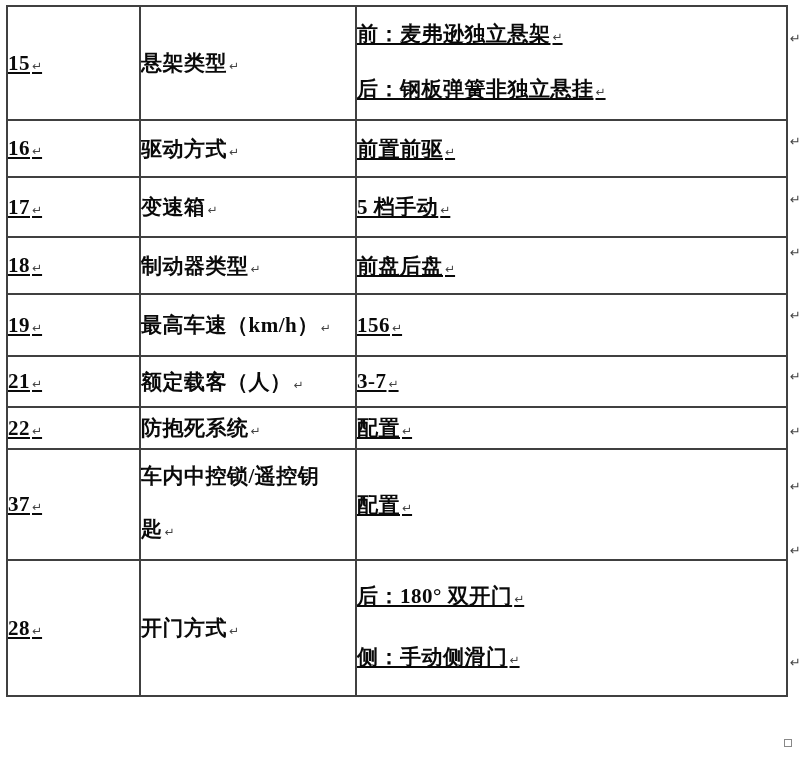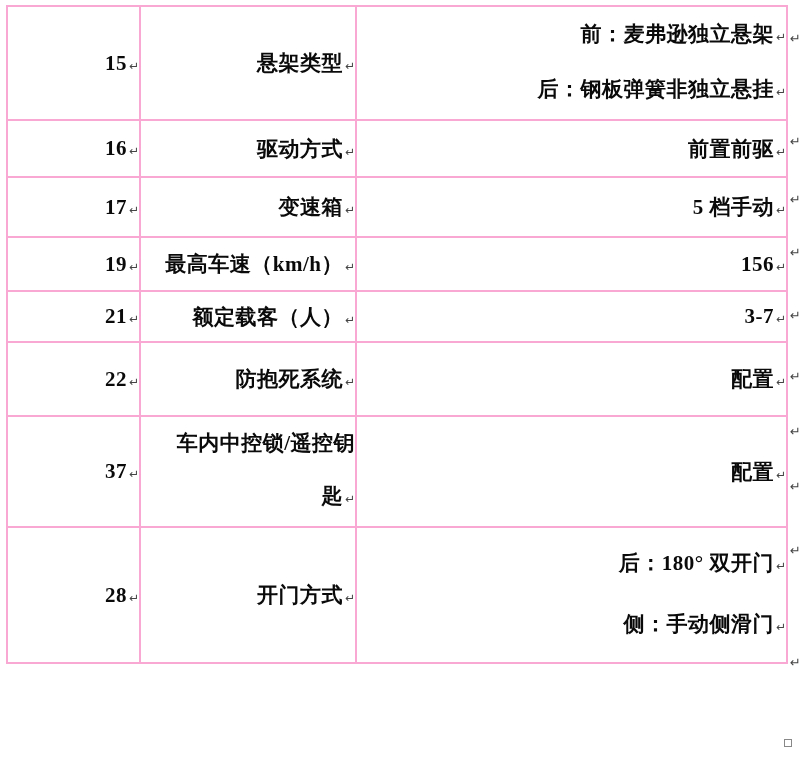--- a/index.html
+++ b/index.html
@@ -16,27 +16,28 @@
   table.spec-table {
     position: absolute;
     left: 6px;
     top: 5px;
     width: 780px;
     border-collapse: collapse;
     table-layout: fixed;
     border: 2px solid #000;
   }
   table.spec-table td {
-    border: 2px solid #f9a8d4;
+    border: 2px solid #404040;
     vertical-align: middle;
-    text-align: right;
+    text-align: left;
     font-size: 21px;
     font-weight: 700;
     letter-spacing: 0.5px;
     overflow: hidden;
+    text-decoration: underline;
   }
   col.c1 { width: 133px; }
   col.c2 { width: 216px; }
   col.c3 { width: 431px; }
   .pmark {
     font-family: "DejaVu Sans", sans-serif;
     font-size: 12px;
     font-weight: 400;
     color: #444;
     letter-spacing: 0;
@@ -95,35 +96,40 @@
         <td><span class="label-wrap"><span>驱动方式</span><span class="pmark">↵</span></span></td>
         <td><span>前置前驱</span><span class="pmark">↵</span></td>
       </tr>
 
       <tr style="height:60px;">
         <td><span>17</span><span class="pmark">↵</span></td>
         <td><span class="label-wrap"><span>变速箱</span><span class="pmark">↵</span></span></td>
         <td><span>5 档手动</span><span class="pmark">↵</span></td>
       </tr>
 
+      <tr style="height:57px;">
+        <td><span>18</span><span class="pmark">↵</span></td>
+        <td><span class="label-wrap"><span>制动器类型</span><span class="pmark">↵</span></span></td>
+        <td><span>前盘后盘</span><span class="pmark">↵</span></td>
+      </tr>
 
-      <tr style="height:54px;">
+      <tr style="height:62px;">
         <td><span>19</span><span class="pmark">↵</span></td>
         <td><span class="label-wrap"><span>最高车速（km/h）</span><span class="pmark">↵</span></span></td>
         <td><span>156</span><span class="pmark">↵</span></td>
       </tr>
 
 
       <tr style="height:51px;margin-left:24px;">
         <td><span>21</span><span class="pmark">↵</span></td>
         <td><span class="label-wrap"><span>额定载客（人）</span><span class="pmark">↵</span></span></td>
         <td><span>3-7</span><span class="pmark">↵</span></td>
       </tr>
 
-      <tr style="height:74px;">
+      <tr style="height:42px;">
         <td><span>22</span><span class="pmark">↵</span></td>
         <td><span class="label-wrap"><span>防抱死系统</span><span class="pmark">↵</span></span></td>
         <td><span>配置</span><span class="pmark">↵</span></td>
       </tr>
 
       <tr style="height:102px;">
         <td><span>37</span><span class="pmark">↵</span></td>
         <td class="c-label-23"><span class="label-wrap"><span>车内中控锁/遥控钥匙</span><span class="pmark">↵</span></span></td>
         <td><span>配置</span><span class="pmark">↵</span></td>
       </tr>

